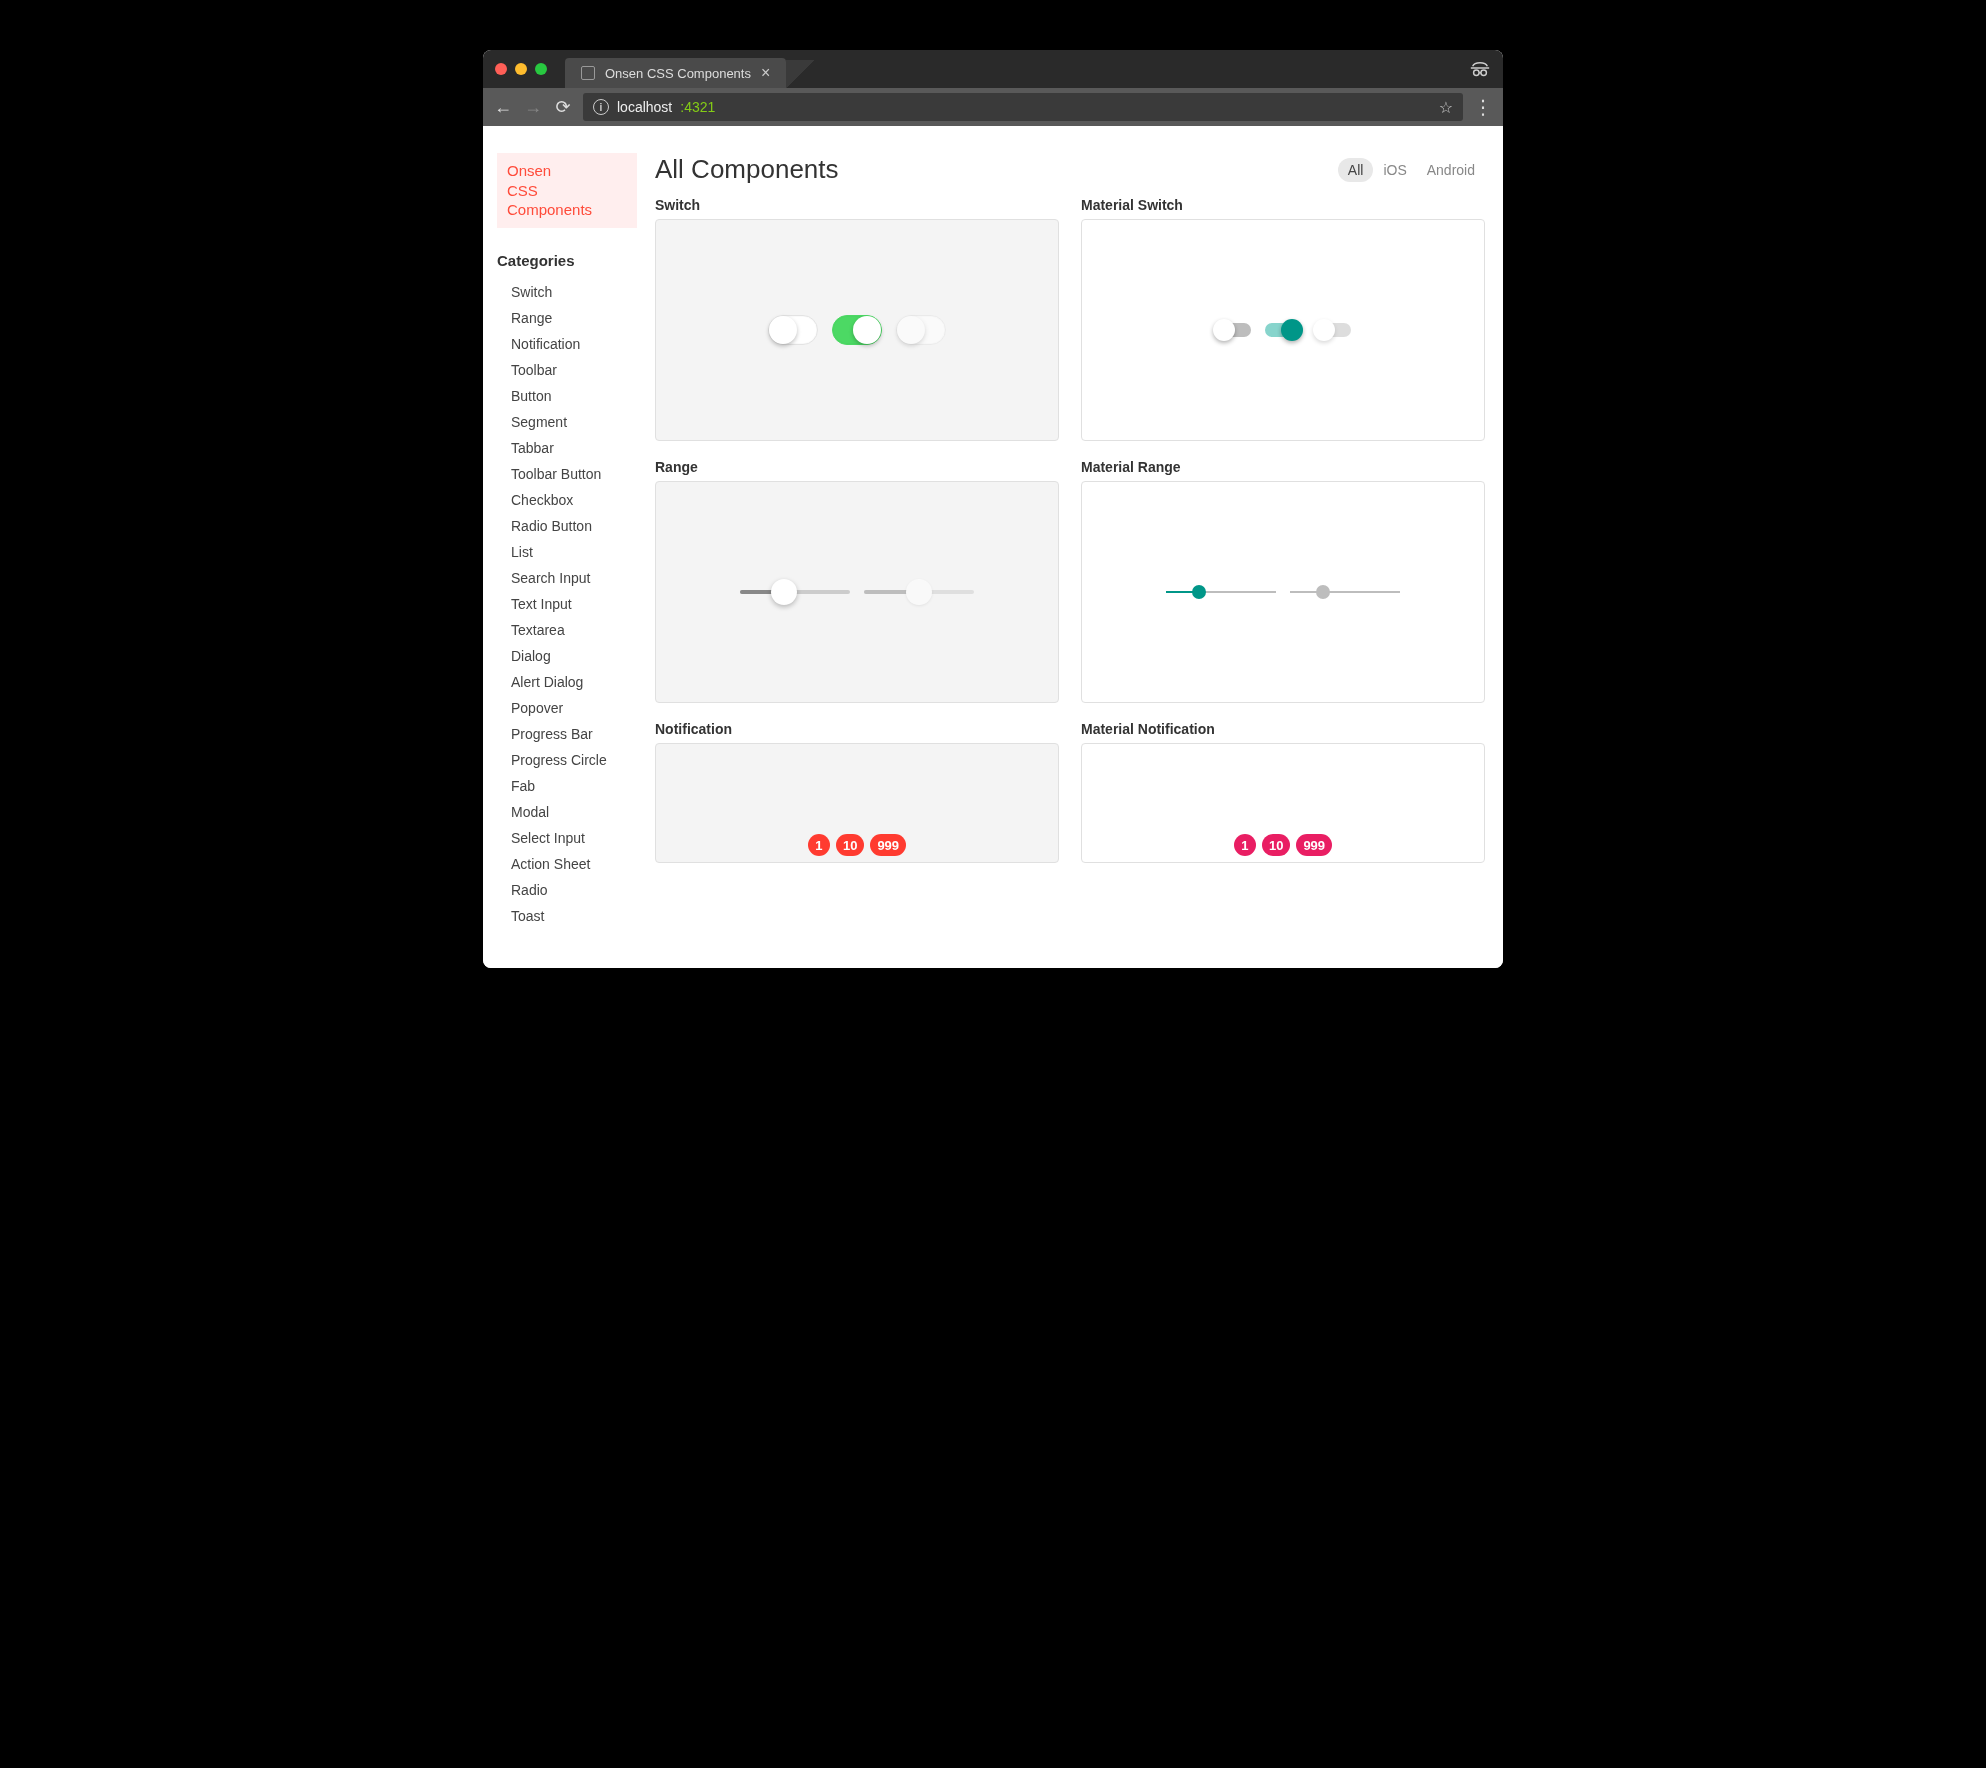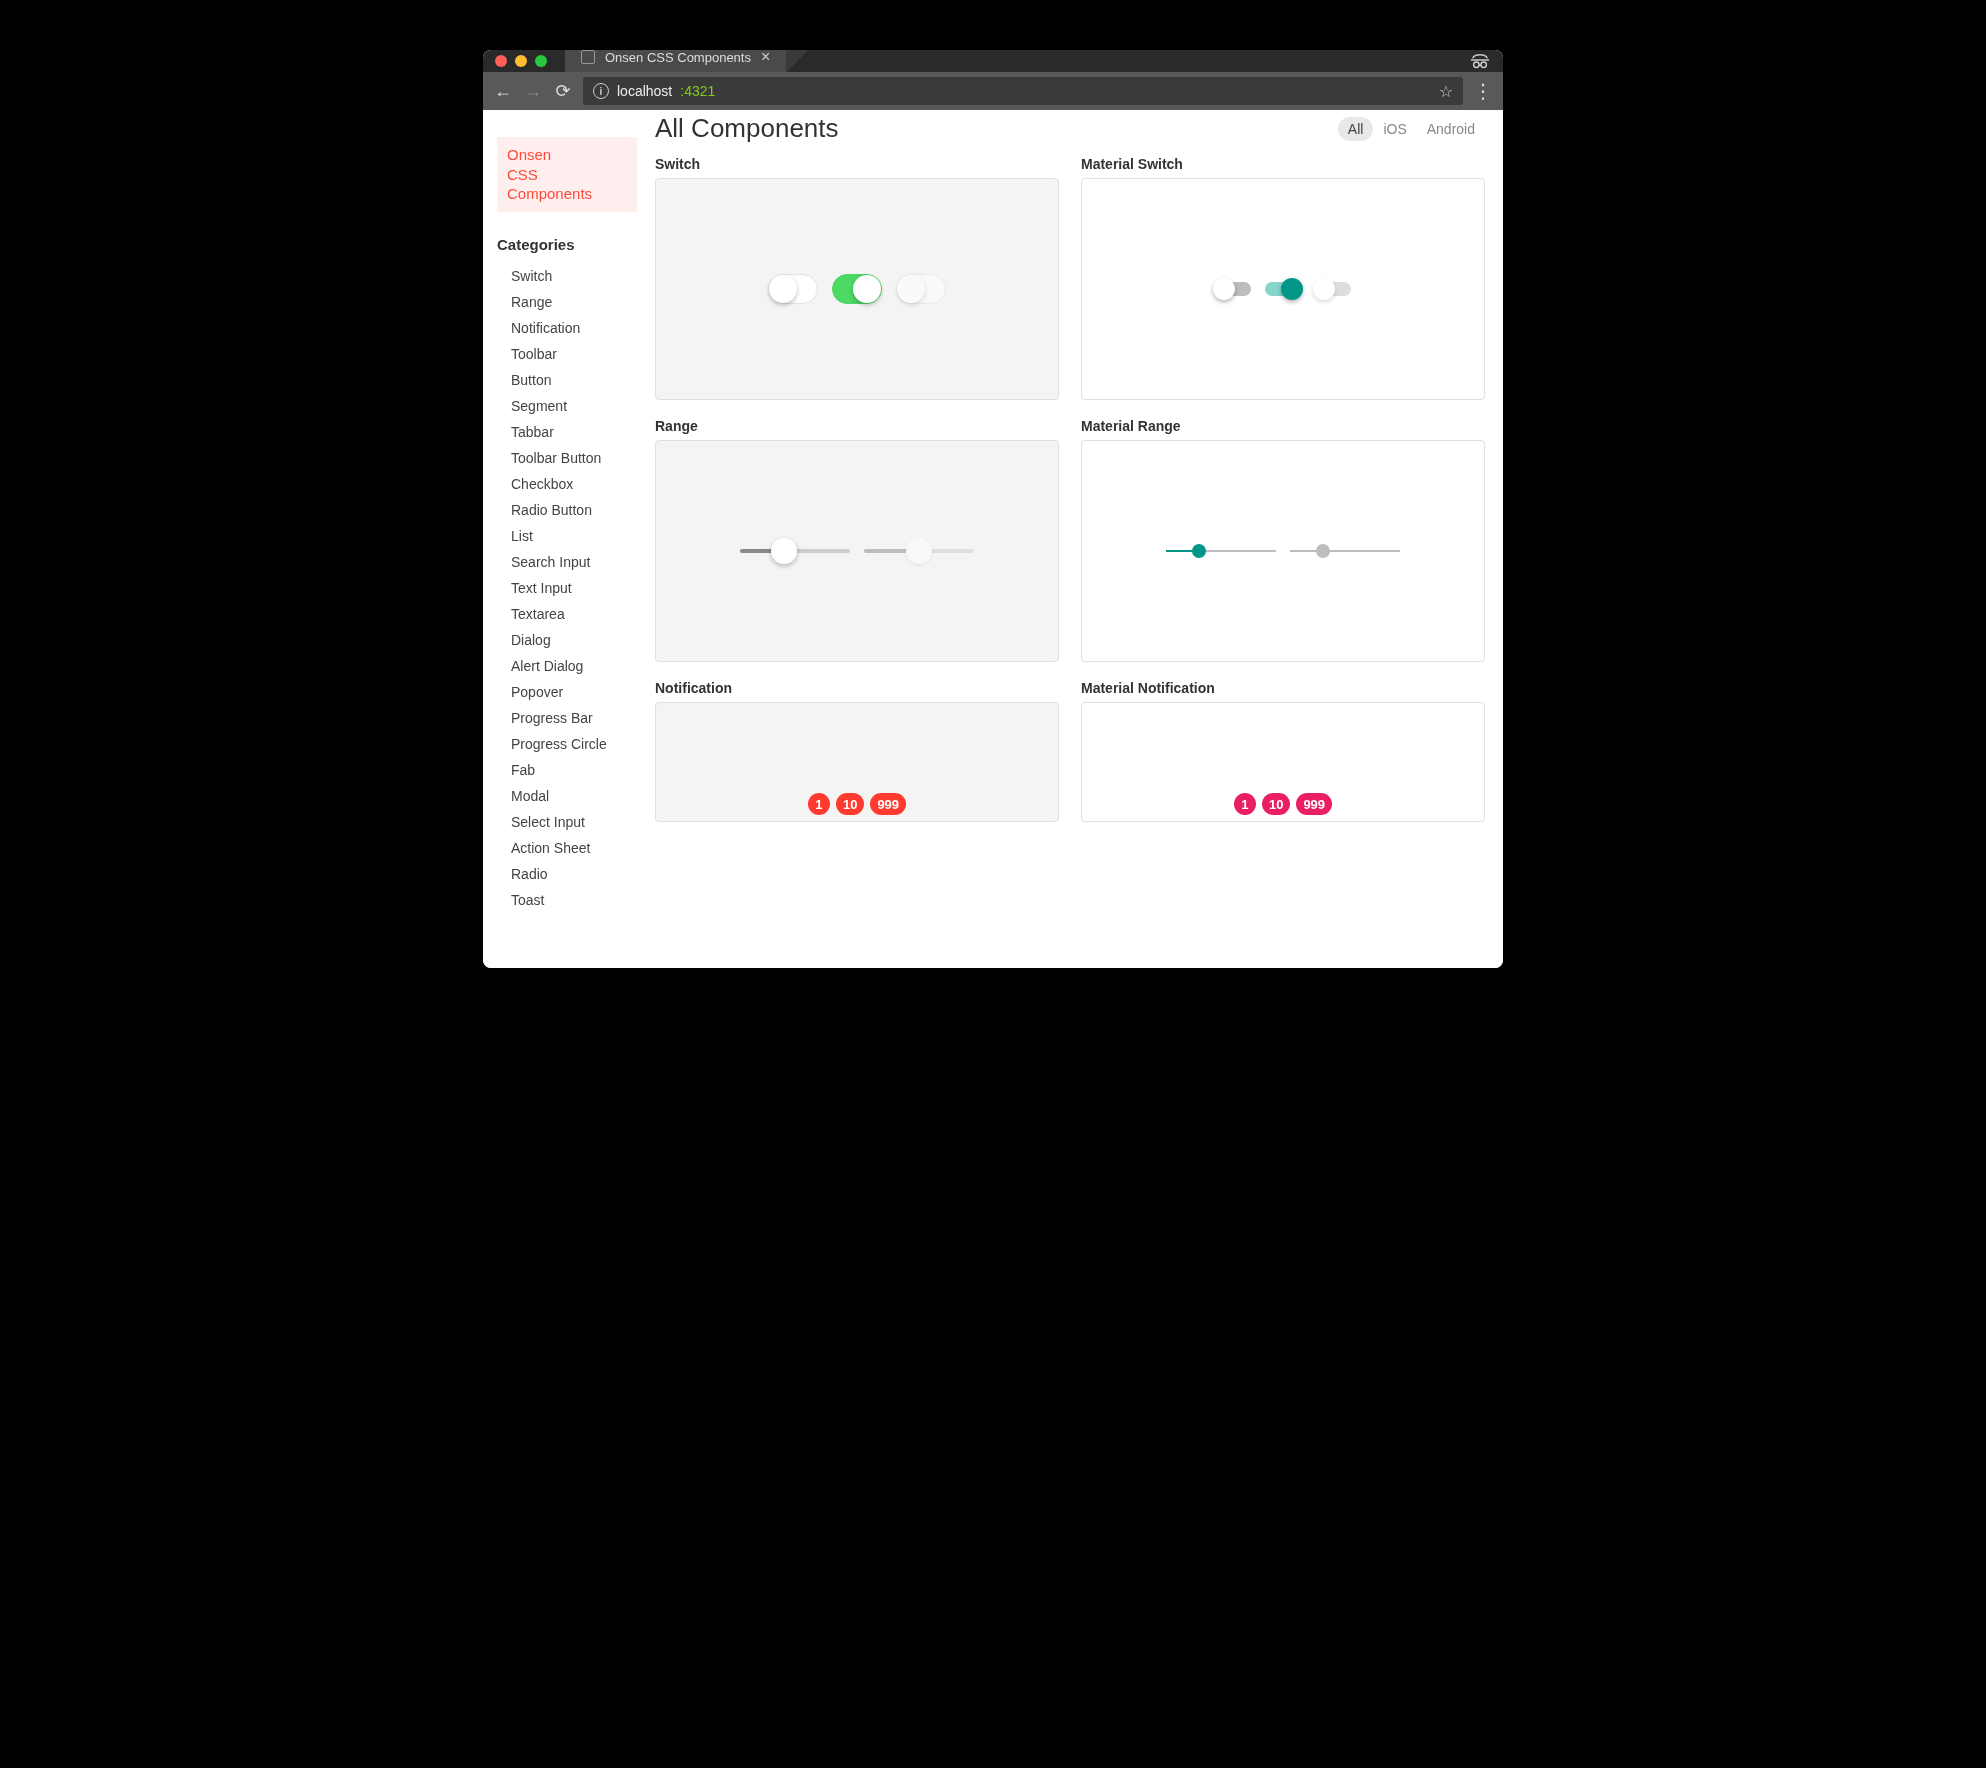--- a/index.html
+++ b/index.html
@@ -18,21 +18,21 @@
   height: 918px;
   background: #fff;
   border-radius: 8px;
   overflow: hidden;
   box-shadow: 0 20px 60px rgba(0,0,0,.5);
   display: flex;
   flex-direction: column;
 }
 .titlebar {
   background: #2a2a2a;
-  height: 22px;
+  height: 38px;
   display: flex;
   align-items: center;
   padding: 0 12px;
   position: relative;
 }
 .traffic { display: flex; gap: 8px; }
 .dot { width: 12px; height: 12px; border-radius: 50%; }
 .dot.red { background: #ff5f57; }
 .dot.yellow { background: #febc2e; }
 .dot.green { background: #28c840; }
@@ -113,21 +113,21 @@
   font-size: 15px;
   line-height: 1.3;
   margin-bottom: 24px;
 }
 .cat-heading { font-weight: 600; font-size: 15px; margin-bottom: 10px; }
 .cat-list { list-style: none; }
 .cat-list li { padding: 5px 0 5px 14px; font-size: 14px; color: #444; cursor: pointer; }
 
 .main {
   flex:1;
-  padding: 3px 18px;
+  padding: 28px 18px;
   overflow-y: auto;
 }
 .main-header { display:flex; align-items:center; margin-bottom: 12px; }
 .main-title { font-size: 26px; font-weight: 400; }
 .platform-filter { margin-left:auto; display:flex; gap:0; }
 .pf-btn {
   padding: 4px 10px; border-radius: 4px; font-size: 14px; color: #888; cursor:pointer;
 }
 .pf-btn.active { background: #e8e8e8; color: #444; border-radius: 12px; }
 

